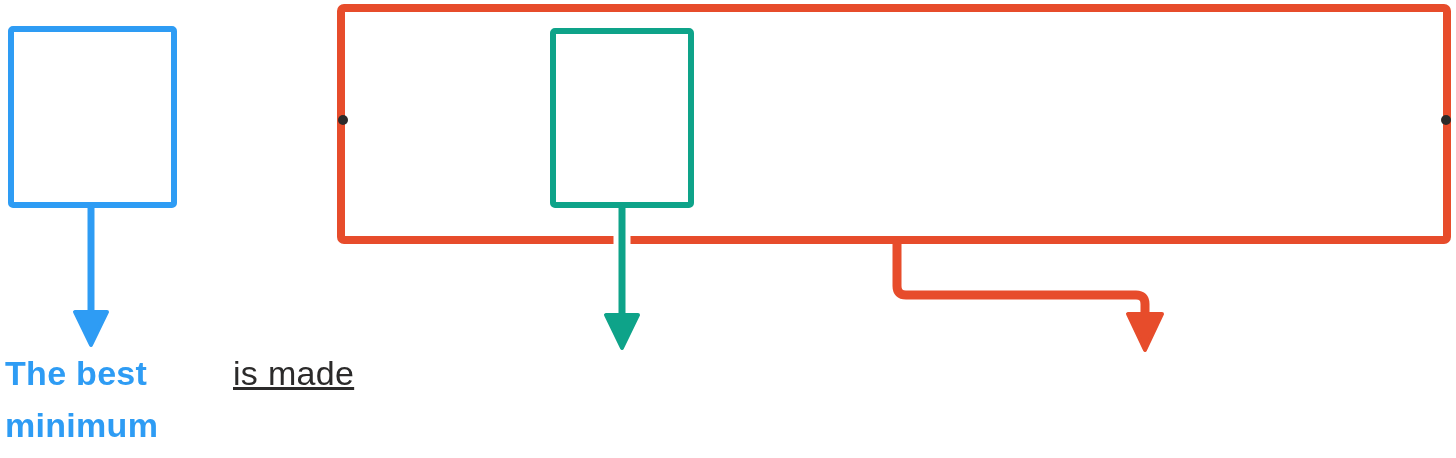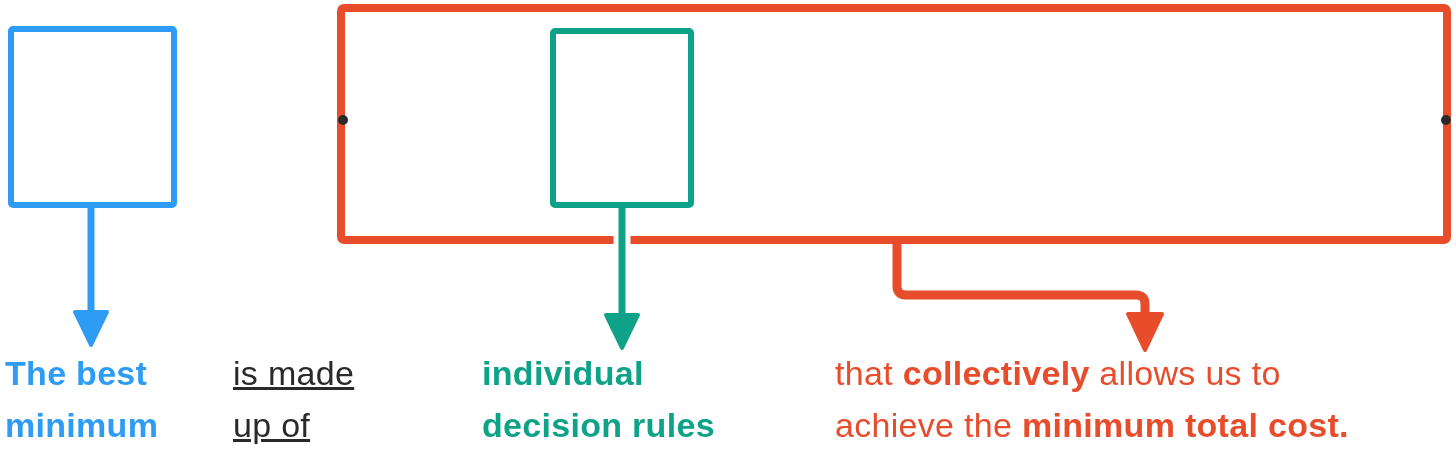--- a/index.html
+++ b/index.html
@@ -64,25 +64,16 @@
     <path class="f-red head" d="M1128 314 L1162 314 L1145 350 Z"></path>
   </svg>
 
   <div class="label label-strategy">
       <span class="line"><b>The best</b></span>
       <span class="line"><b>minimum</b></span>
     </div>
 
   <div class="label label-madeof">
       <span class="line"><span>is made</span></span>
-      <span class="line"><span>up of</span></span>
     </div>
 
-  <div class="label label-rules">
-      <span class="line"><b>individual</b></span>
-      <span class="line"><b>decision rules</b></span>
-    </div>
 
-  <div class="label label-outcome">
-      <span class="line"><span>that </span><b>collectively</b><span> allows us to</span></span>
-      <span class="line"><span>achieve the </span><b>minimum total cost.</b></span>
-    </div>
 </div>
 
 </body></html>

